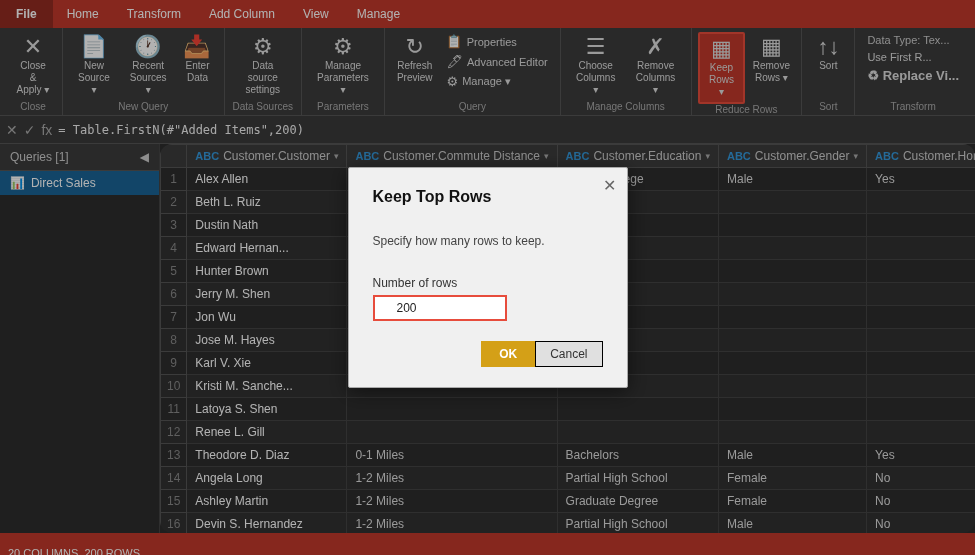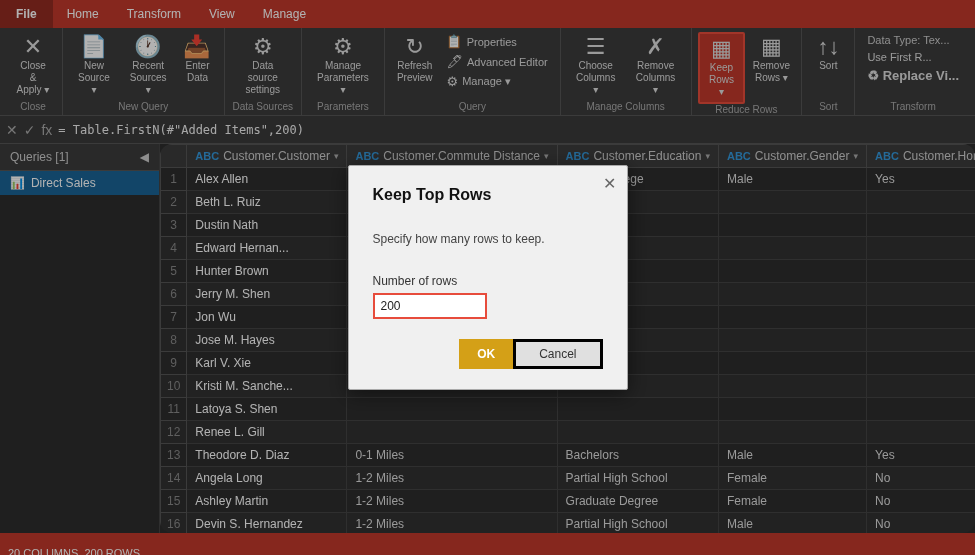--- a/index.html
+++ b/index.html
@@ -57,34 +57,35 @@
     .status-bar { background: #c0392b; color: white; padding: 3px 8px; font-size: 11px; height: 39px; display: flex; align-items: center; }
 
     
     .dialog-overlay { position: fixed; top: 0; left: 0; width: 975px; height: 555px; background: rgba(0,0,0,0.3); display: flex; align-items: center; justify-content: center; z-index: 100; }
     .dialog { background: #f0f0f0; color: #222; border: 1px solid #aaa; border-radius: 2px; padding: 20px 24px; width: 280px; position: relative; box-shadow: 0 4px 20px rgba(0,0,0,0.5); }
     .dialog-title { font-size: 16px; font-weight: bold; margin-bottom: 28px; color: #111; }
     .dialog-subtitle { font-size: 12px; color: #444; margin-bottom: 28px; }
     .dialog-close { position: absolute; top: 8px; right: 10px; cursor: pointer; font-size: 16px; color: #666; background: none; border: none; }
     .dialog-label { font-size: 12px; color: #333; margin-bottom: 5px; }
     .dialog-input-wrap { border: 2px solid #e74c3c; display: inline-block; }
-    .dialog-input { border: none; outline: none; padding: 4px 6px; font-size: 12px; width: 110px; background: white; color: #222; }
+    .dialog-input { border: none; outline: none; padding: 4px 22px; font-size: 12px; width: 130px; background: white; color: #222; }
     .dialog-buttons { display: flex; justify-content: flex-end; margin-top: 20px; }
     .btn-ok { background: #d4a017; color: white; border: none; padding: 5px 18px; cursor: pointer; font-size: 12px; font-weight: bold; }
-    .btn-cancel { background: #e0e0e0; color: #333; border: 3px solid #000000; padding: 5px 23px; cursor: pointer; font-size: 12px; }
+    .btn-cancel { background: #e0e0e0; color: #333; border: 1px solid #000000; padding: 5px 14px; cursor: pointer; font-size: 12px; }
 
     .chevron { font-size: 9px; color: #aaa; }
   </style>
 </head>
 <body>
 
 <div class="ribbon-tabs">
   <div class="ribbon-tab-file">File</div>
   <div class="ribbon-tab">Home</div>
   <div class="ribbon-tab">Transform</div>
+  <div class="ribbon-tab">Add Column</div>
   <div class="ribbon-tab">View</div>
   <div class="ribbon-tab">Manage</div>
 </div>
 
 <div class="ribbon">
 
   <div class="ribbon-group">
     <div class="ribbon-group-items">
       <div class="ribbon-btn">
         <div class="ribbon-btn-icon">✕</div>

